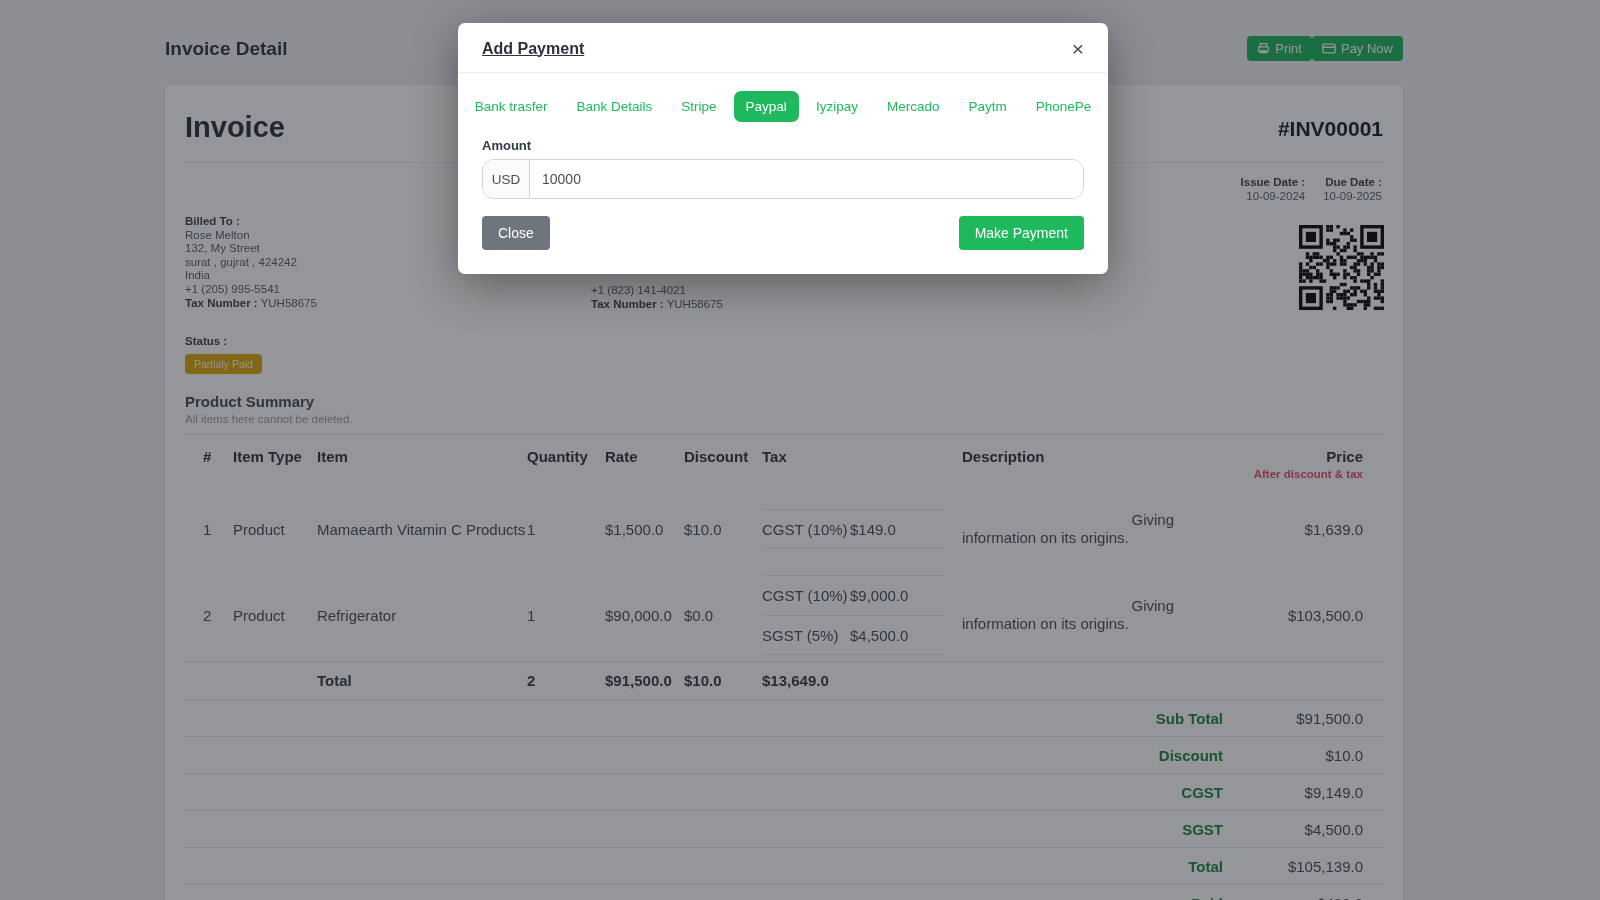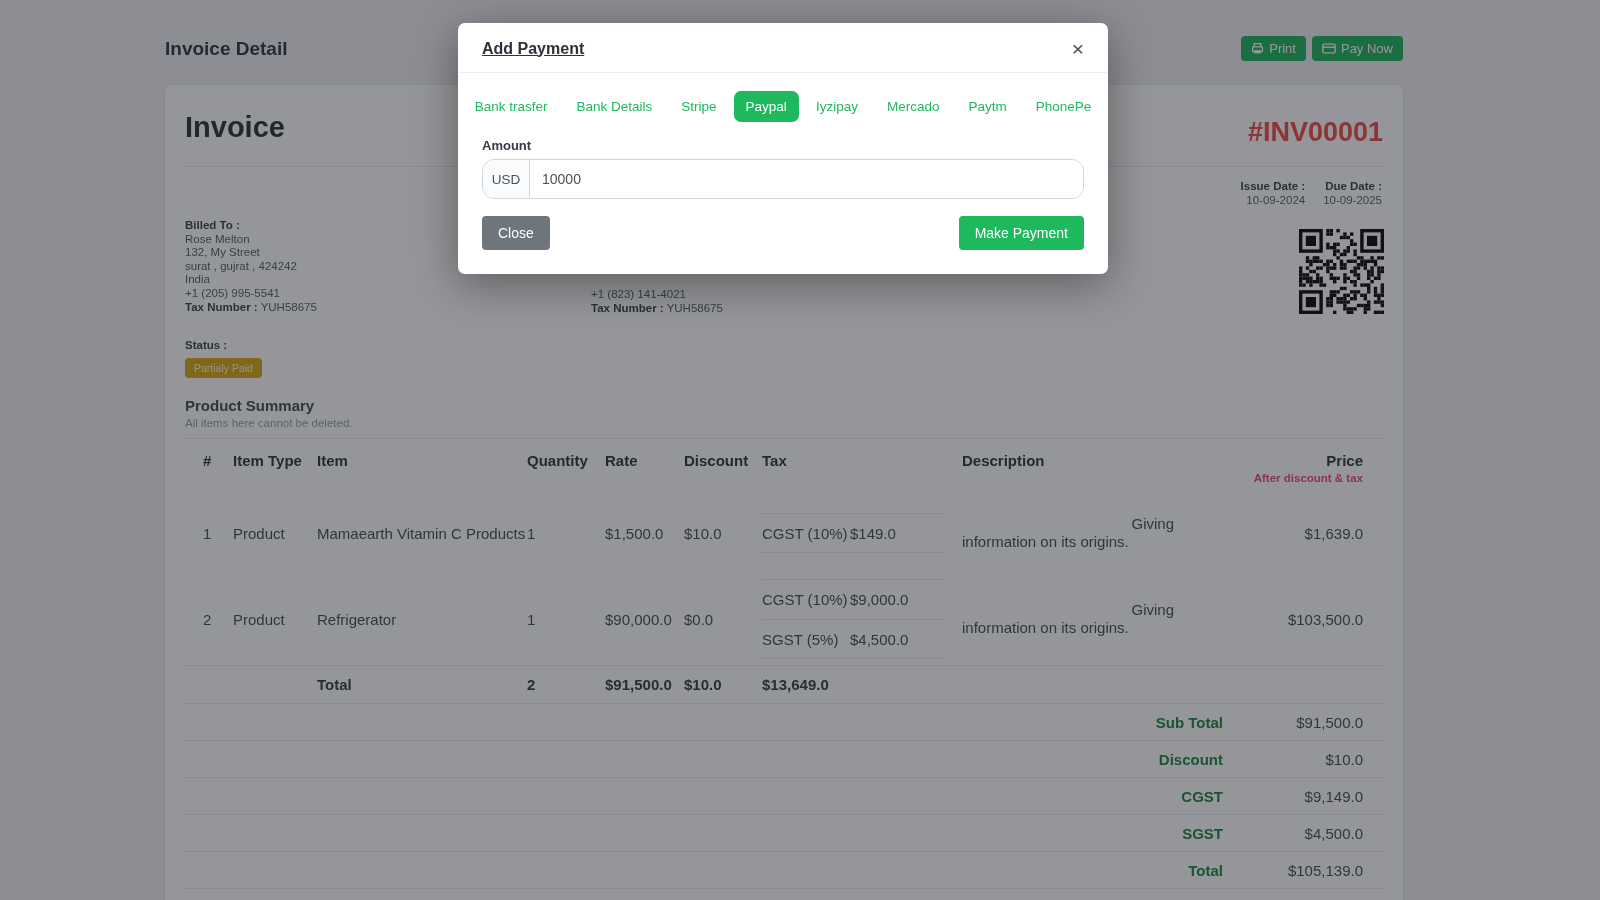--- a/index.html
+++ b/index.html
@@ -2,29 +2,29 @@
 <html><head>
 <meta charset="utf-8">
 <style>
   * { margin:0; padding:0; box-sizing:border-box; }
   html,body { width:1600px; height:900px; overflow:hidden; }
   body { background:#eef0f4; font-family:"Liberation Sans","DejaVu Sans",sans-serif; position:relative; }
 
   
   .page-header { position:absolute; left:165px; top:36px; width:1238px; display:flex; justify-content:space-between; align-items:center; }
   .page-title { font-size:19px; font-weight:700; color:#283039; }
-  .top-actions { display:flex; gap:6px; }
+  .top-actions { display:flex; }
   .btn-top { background:#14b358; color:#fff; border:none; border-radius:4px; font-size:13px; font-family:inherit; padding:5px 10px; display:flex; align-items:center; gap:5px; cursor:pointer; }
   .btn-top svg { display:block; }
 
   
   .card { position:absolute; left:165px; top:85px; width:1238px; height:830px; background:#ffffff; border-radius:6px; padding:20px; box-shadow:0 1px 4px rgba(20,20,40,.08); }
   .inv-head { display:flex; justify-content:space-between; align-items:flex-start; padding:6px 0 18px; border-bottom:1px solid #e7e9ee; }
   .inv-title { font-size:29px; font-weight:700; color:#232a33; }
-  .inv-number { font-size:27px; font-weight:700; color:#ef4444; padding-top:6px; }
+  .inv-number { font-size:21px; font-weight:700; color:#0f172a; padding-top:6px; }
 
   .inv-meta { position:relative; height:228px; font-size:11.5px; color:#4e5866; }
   .billed { position:absolute; left:0; top:52px; line-height:13.6px; }
   .b-label { font-weight:700; color:#343c46; }
   .vendor { position:absolute; left:406px; top:121px; line-height:13.6px; }
   .dates { position:absolute; right:1px; top:12px; display:flex; gap:18px; text-align:right; line-height:14px; }
   .d-label { font-weight:700; color:#343c46; }
   .qr-wrap { position:absolute; right:-1px; top:62px; width:85px; height:85px; }
   .status-block { position:absolute; left:0; top:172px; }
   .status-badge { display:inline-block; margin-top:7px; background:#dba609; color:#fdf6e3; font-size:10.5px; padding:4px 9px; border-radius:4px; }

